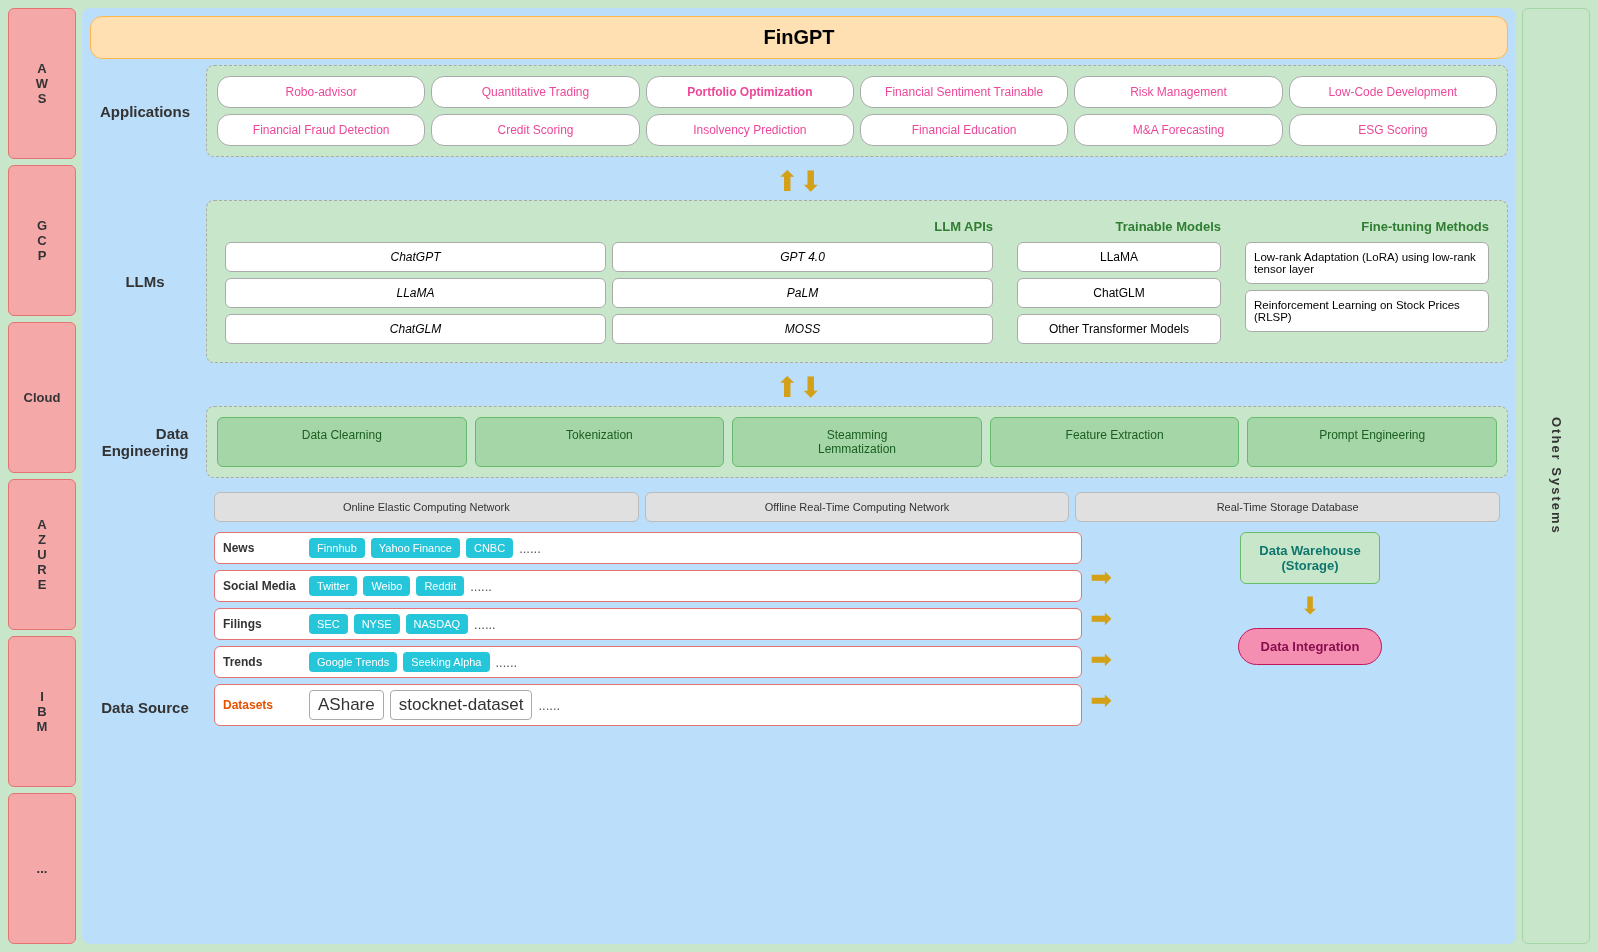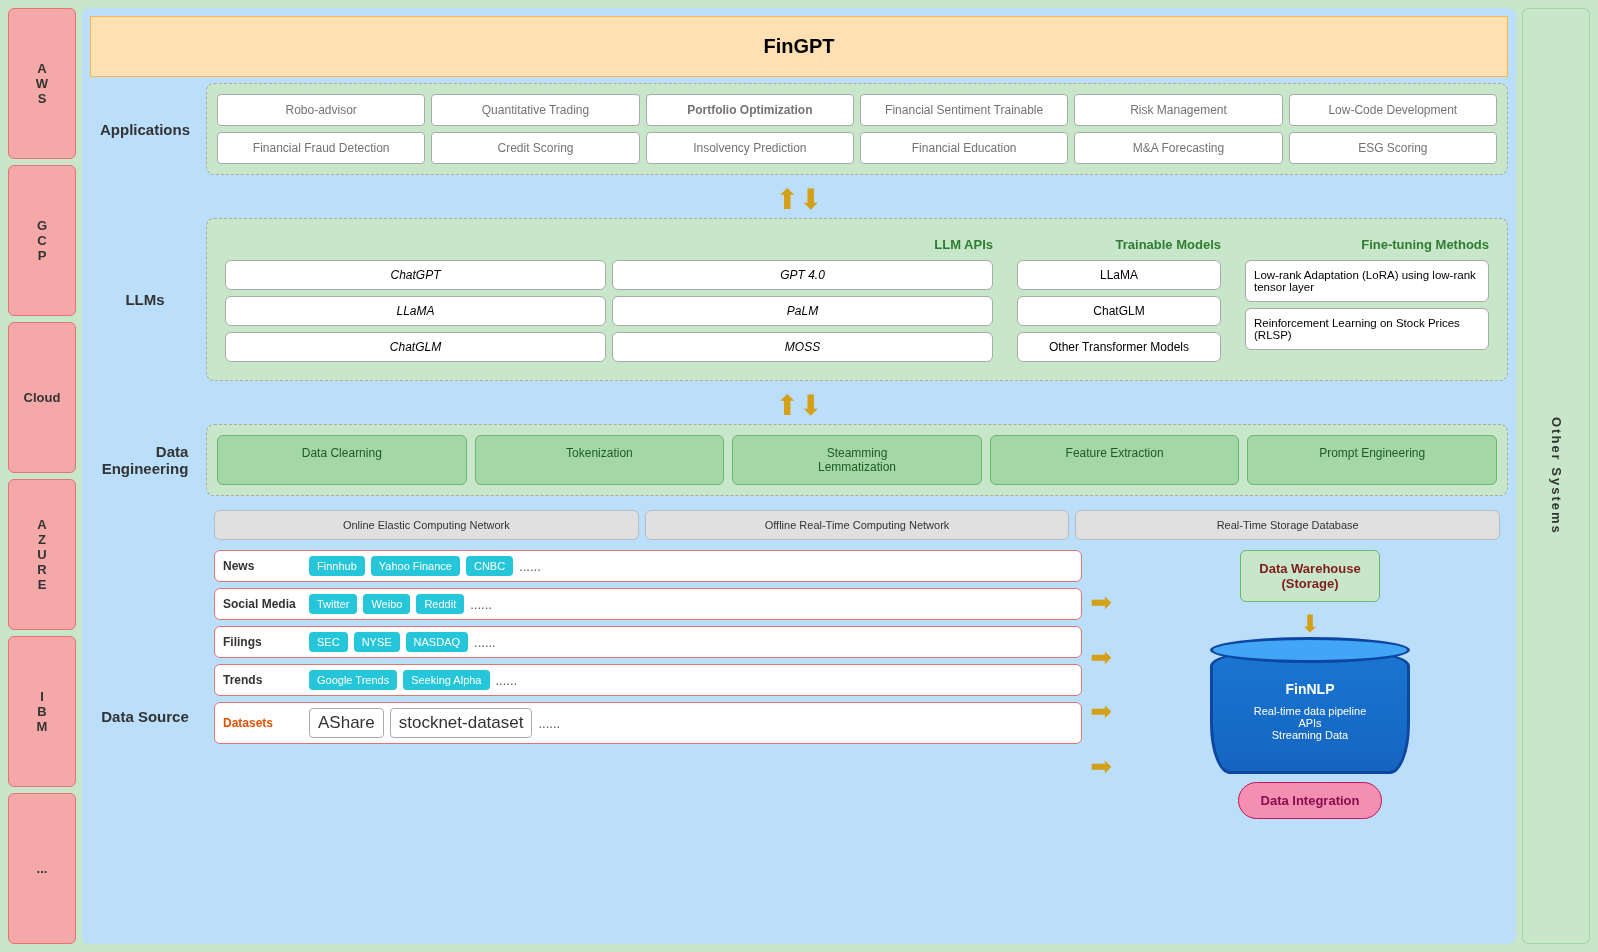--- a/index.html
+++ b/index.html
@@ -59,25 +59,25 @@
       font-weight: bold;
       color: #333;
       writing-mode: vertical-rl;
       text-align: center;
       letter-spacing: 2px;
       border: 1.5px solid #a5d6a7;
     }
 
     .fingpt-title {
       background: #ffe0b2;
-      border-radius: 0;
+      border-radius: 12px;
       text-align: center;
       font-size: 20px;
       font-weight: bold;
-      padding: 18px;
+      padding: 9px;
       margin-bottom: 6px;
       border: 1px solid #ffb74d;
     }
 
     .section-row {
       display: flex;
       gap: 6px;
       margin-bottom: 6px;
       align-items: stretch;
     }
@@ -105,25 +105,25 @@
     
     .apps-grid {
       display: grid;
       grid-template-columns: repeat(6, 1fr);
       gap: 6px;
     }
 
     .app-box {
       background: white;
       border: 1px solid #aaa;
-      border-radius: 4px;
+      border-radius: 13px;
       text-align: center;
       padding: 8px 4px;
       font-size: 12px;
-      color: #737373;
+      color: #ec4899;
     }
 
     .app-box.bold { font-weight: bold; }
 
     
     .llms-content {
       display: flex;
       gap: 8px;
     }
 
@@ -446,31 +446,24 @@
 
           <div class="ds-arrows-col">
             <span style="font-size:26px;color:#d4a017;">➡</span>
             <span style="font-size:26px;color:#d4a017;">➡</span>
             <span style="font-size:26px;color:#d4a017;">➡</span>
             <span style="font-size:26px;color:#d4a017;">➡</span>
           </div>
 
           <div style="display:flex; flex-direction:column; align-items:center; gap:8px; width:380px;">
 
-            <div style="background:#c8e6c9; border:1.5px solid #66bb6a; border-radius:6px; padding:10px 18px; font-size:13px; font-weight:bold; color:#7f1d1d; text-align:center;">Data Warehouse<br>(Storage)</div>
+            <div style="background:#c8e6c9; border:1.5px solid #66bb6a; border-radius:6px; padding:10px 18px; font-size:13px; font-weight:bold; color:#0f766e; text-align:center;">Data Warehouse<br>(Storage)</div>
 
             <div style="font-size:24px;color:#d4a017;">⬇</div>
 
-            <div style="position:relative; background:linear-gradient(to bottom,#1976d2,#1565c0); border-radius:50% 50% 20px 20px / 20px 20px 50px 50px; padding:20px 16px 30px; text-align:center; color:white; width:200px; border:3px solid #0d47a1; overflow:visible;">
-              <div style="position:absolute; top:-12px; left:-3px; width:200px; height:26px; background:#42a5f5; border-radius:50%; border:3px solid #0d47a1;"></div>
-              <div style="margin-top:12px;">
-                <div style="font-size:14px;font-weight:bold;margin-bottom:8px;">FinNLP</div>
-                <div style="font-size:11px;">Real-time data pipeline<br>APIs<br>Streaming Data</div>
-              </div>
-            </div>
 
             <div style="background:#f48fb1; border:1.5px solid #c2185b; border-radius:20px; padding:10px 22px; font-size:13px; font-weight:bold; color:#880e4f; text-align:center;">Data Integration</div>
 
           </div>
 
         </div>
       </div>
     </div>
 
   </div>

